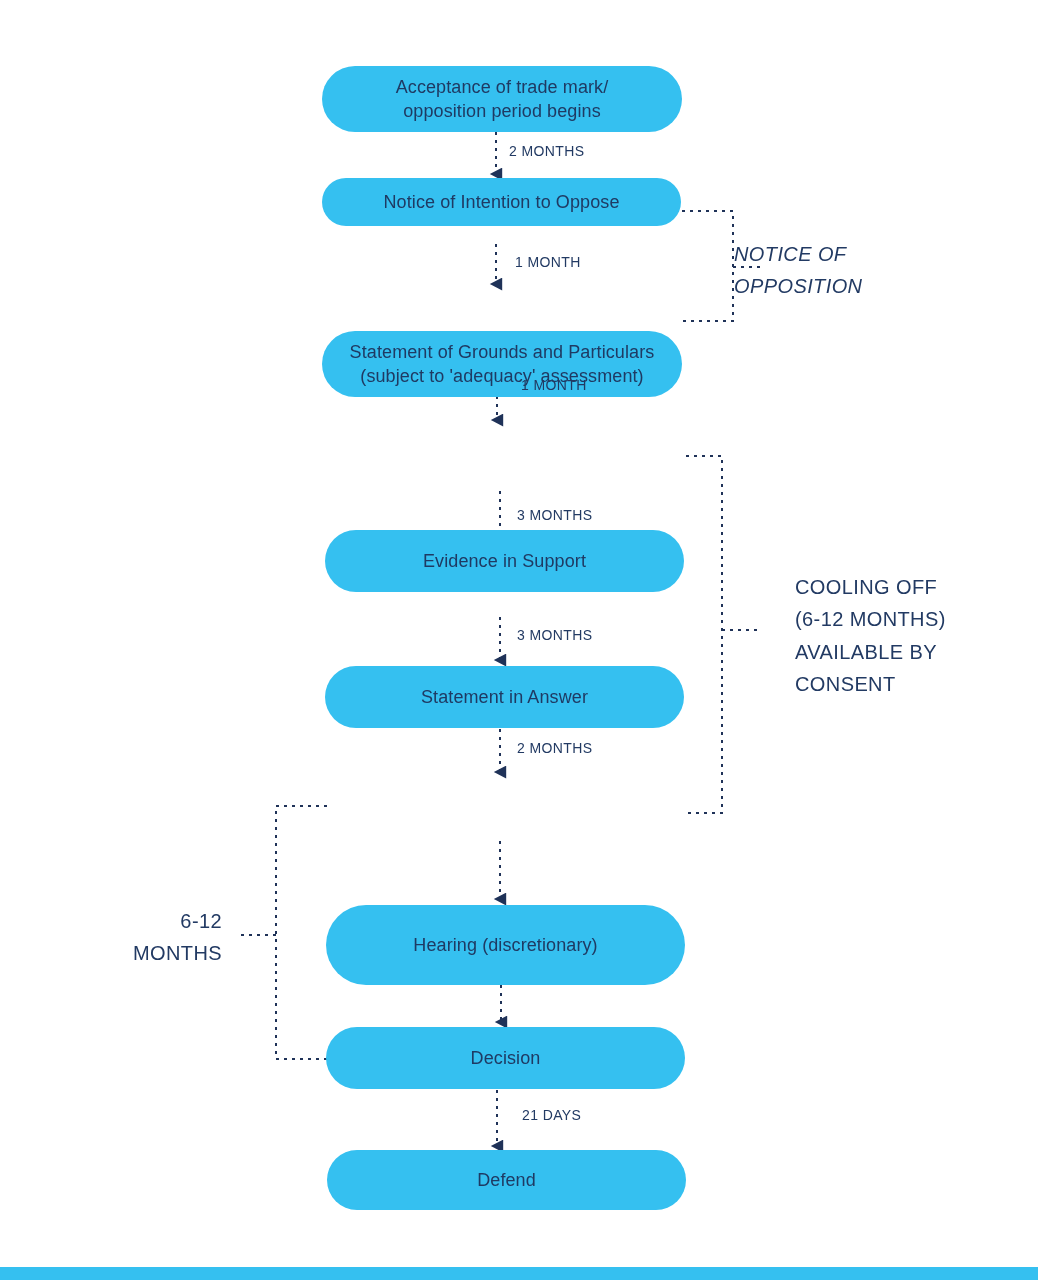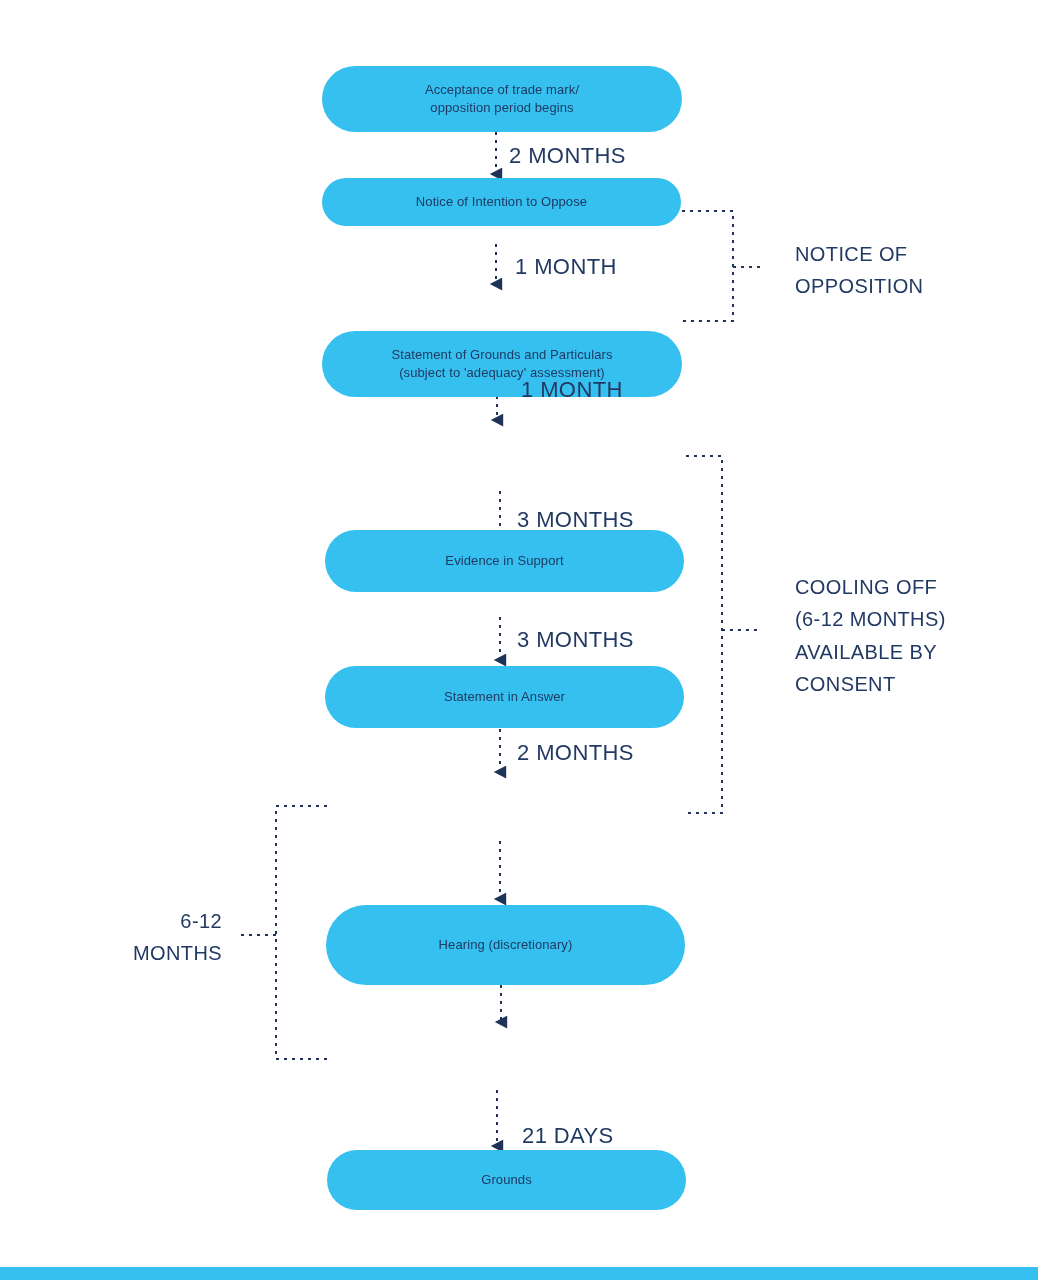--- a/index.html
+++ b/index.html
@@ -30,34 +30,34 @@
     border-radius: 40px;
     display: flex;
     align-items: center;
     justify-content: center;
     text-align: center;
     box-sizing: border-box;
     z-index: 3;
   }
   .node .node-label {
     color: #1F3A63;
-    font-size: 13px;
+    font-size: 18px;
     line-height: 1.35;
     font-family: "Liberation Sans", sans-serif;
     letter-spacing: 0.1px;
     white-space: pre-line;
     padding: 0 14px;
     text-align: center;
   }
 
   
   .duration {
     position: absolute;
     color: #223A63;
-    font-size: 22px;
+    font-size: 14px;
     letter-spacing: 0.4px;
     font-family: "Liberation Sans", sans-serif;
     white-space: nowrap;
     z-index: 4;
   }
 
   
   .annotation {
     position: absolute;
     color: #223A63;
@@ -148,40 +148,43 @@
 
   <div class="node" style="left:325px; top:666px; width:359px; height:62px;">
     <span class="node-label">Statement in Answer</span>
   </div>
 
 
   <div class="node" style="left:326px; top:905px; width:359px; height:80px;">
     <span class="node-label">Hearing (discretionary)</span>
   </div>
 
+  <div class="node" style="left:326px; top:1027px; width:359px; height:62px;">
+    <span class="node-label">Decision</span>
+  </div>
 
   <div class="node" style="left:327px; top:1150px; width:359px; height:60px;">
-    <span class="node-label">Grounds</span>
+    <span class="node-label">Defend</span>
   </div>
 
   <div class="duration" style="left:509px; top:143px;">2 MONTHS</div>
 
   <div class="duration" style="left:515px; top:254px;">1 MONTH</div>
 
   <div class="duration" style="left:521px; top:377px;">1 MONTH</div>
 
   <div class="duration" style="left:517px; top:507px;">3 MONTHS</div>
 
   <div class="duration" style="left:517px; top:627px;">3 MONTHS</div>
 
   <div class="duration" style="left:517px; top:740px;">2 MONTHS</div>
 
-  <div class="duration" style="left:522px; top:1107px;margin-top:16px;">21 DAYS</div>
+  <div class="duration" style="left:522px; top:1107px;">21 DAYS</div>
 
-  <div class="annotation right" style="left:795px; top:238px; width:230px;">NOTICE OF
+  <div class="annotation right" style="left:734px; top:238px; width:230px;font-style:italic;">NOTICE OF
 OPPOSITION</div>
 
   <div class="annotation right" style="left:775px; top:571px; width:250px;margin-left:20px;">COOLING OFF
 (6-12 MONTHS)
 AVAILABLE BY
 CONSENT</div>
 
   <div class="annotation left" style="left:30px; top:905px; width:192px;">6-12
 MONTHS</div>
 

